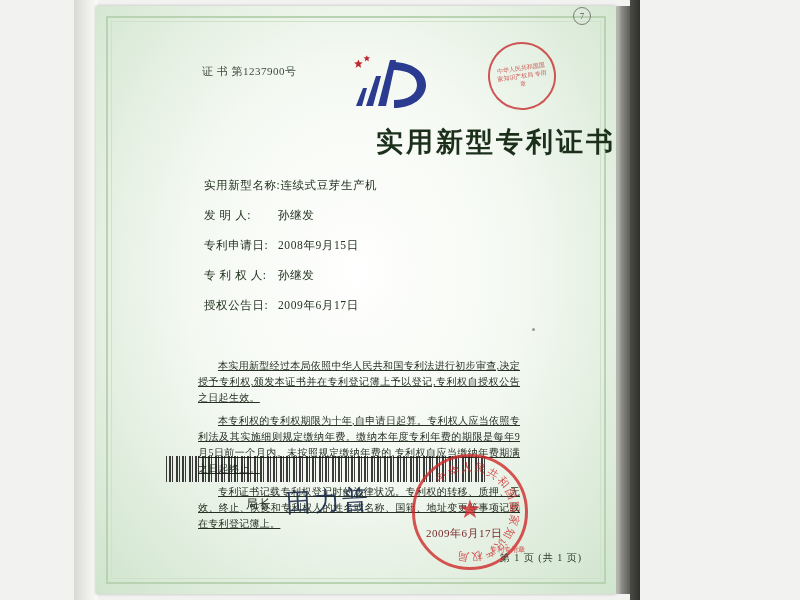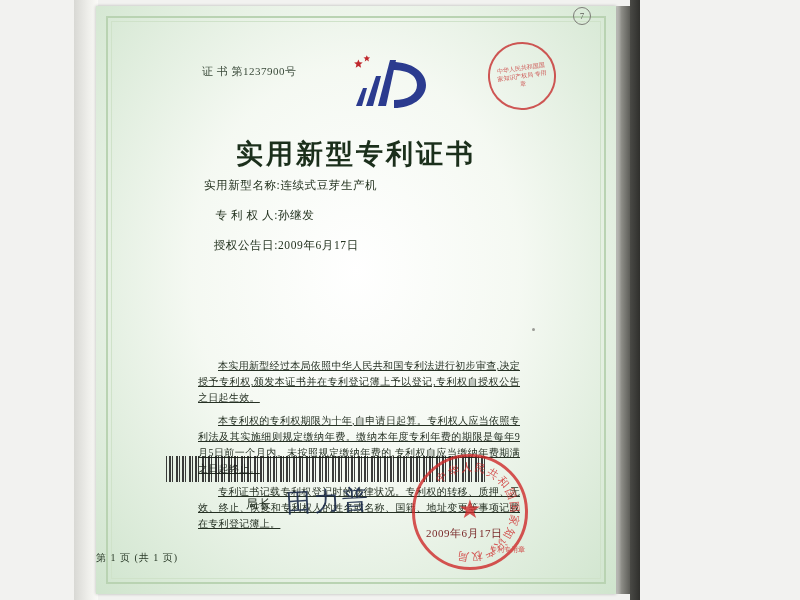--- a/index.html
+++ b/index.html
@@ -115,23 +115,23 @@
     position: absolute;
     left: 236px;
     top: 48px;
     width: 120px;
     height: 62px;
   }
 
   .title {
     position: absolute;
     left: 0;
-    top: 130px;
+    top: 118px;
     width: 520px;
-    text-align: center;
+    text-align: right;
     font-size: 27px;
     font-weight: bold;
     letter-spacing: 3px;
     color: #1b2f1b;
     font-family: "DejaVu Serif", serif;
   }
 
   .fields {
     position: absolute;
     left: 108px;
@@ -141,21 +141,20 @@
   .field-row {
     font-size: 11.5px;
     color: #23321f;
     margin-bottom: 15px;
     white-space: nowrap;
     letter-spacing: 0.6px;
   }
   .field-label {
     display: inline-block;
     min-width: 74px;
-    text-align: right;
   }
 
   .paragraphs {
     position: absolute;
     left: 102px;
     top: 352px;
     width: 322px;
     font-size: 10px;
     line-height: 16px;
     color: #253023;
@@ -212,24 +211,25 @@
     font-size: 11px;
     color: #7a2a2a;
     letter-spacing: 0.5px;
   }
 
   .page-footer {
     position: absolute;
     left: 0;
     top: 545px;
     width: 466px;
-    text-align: left;
+    text-align: right;
     font-size: 10px;
     color: #2a3a28;
     letter-spacing: 1px;
+    padding-left: 20px;
   }
 
   
   .seal-top {
     position: absolute;
     left: 392px;
     top: 36px;
     width: 64px;
     height: 64px;
     border-radius: 50%;
@@ -351,20 +351,26 @@
         <div class="seal-text">中华人民共和国国家知识产权局 专用章</div>
       </div>
 
       <div class="title">实用新型专利证书</div>
 
       <div class="fields">
         <div class="field-row">
           <span class="field-label">实用新型名称:</span><span>连续式豆芽生产机</span>
         </div>
         <div class="field-row">
+          <span class="field-label">发 明 人:</span><span>孙继发</span>
+        </div>
+        <div class="field-row">
+          <span class="field-label">专利申请日:</span><span>2008年9月15日</span>
+        </div>
+        <div class="field-row">
           <span class="field-label">专 利 权 人:</span><span>孙继发</span>
         </div>
         <div class="field-row">
           <span class="field-label">授权公告日:</span><span>2009年6月17日</span>
         </div>
       </div>
 
       <div class="small-dot"></div>
 
       <div class="paragraphs">

